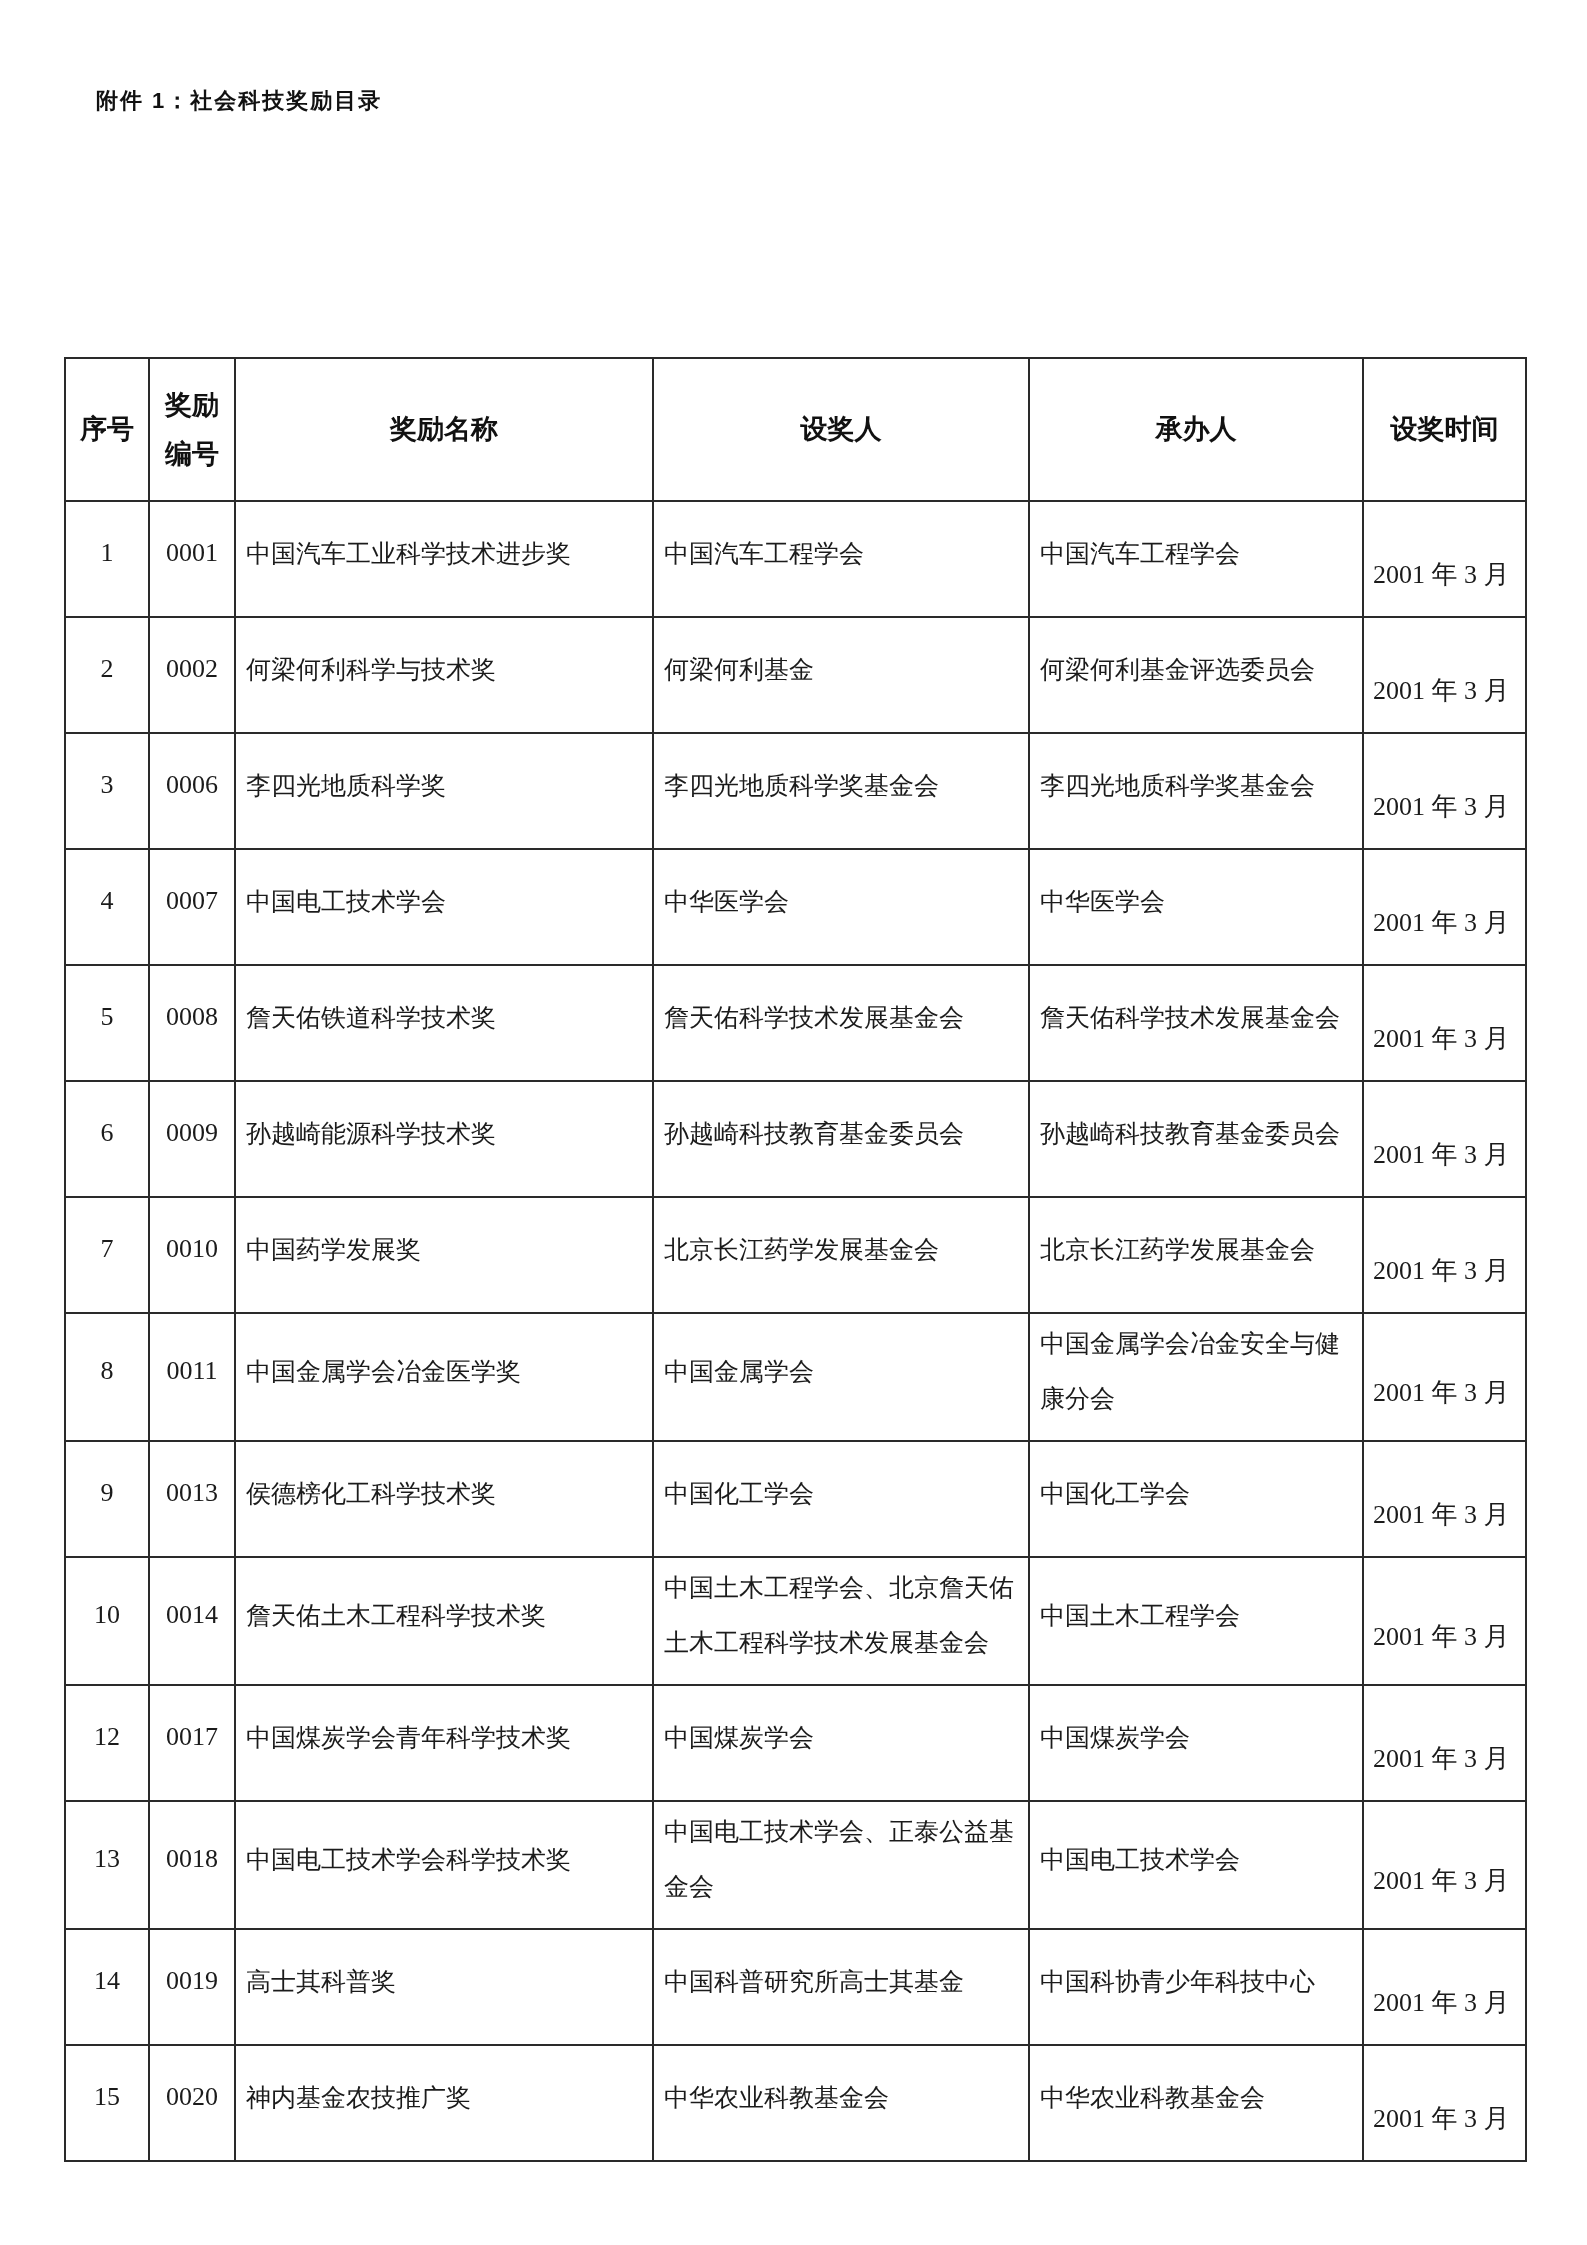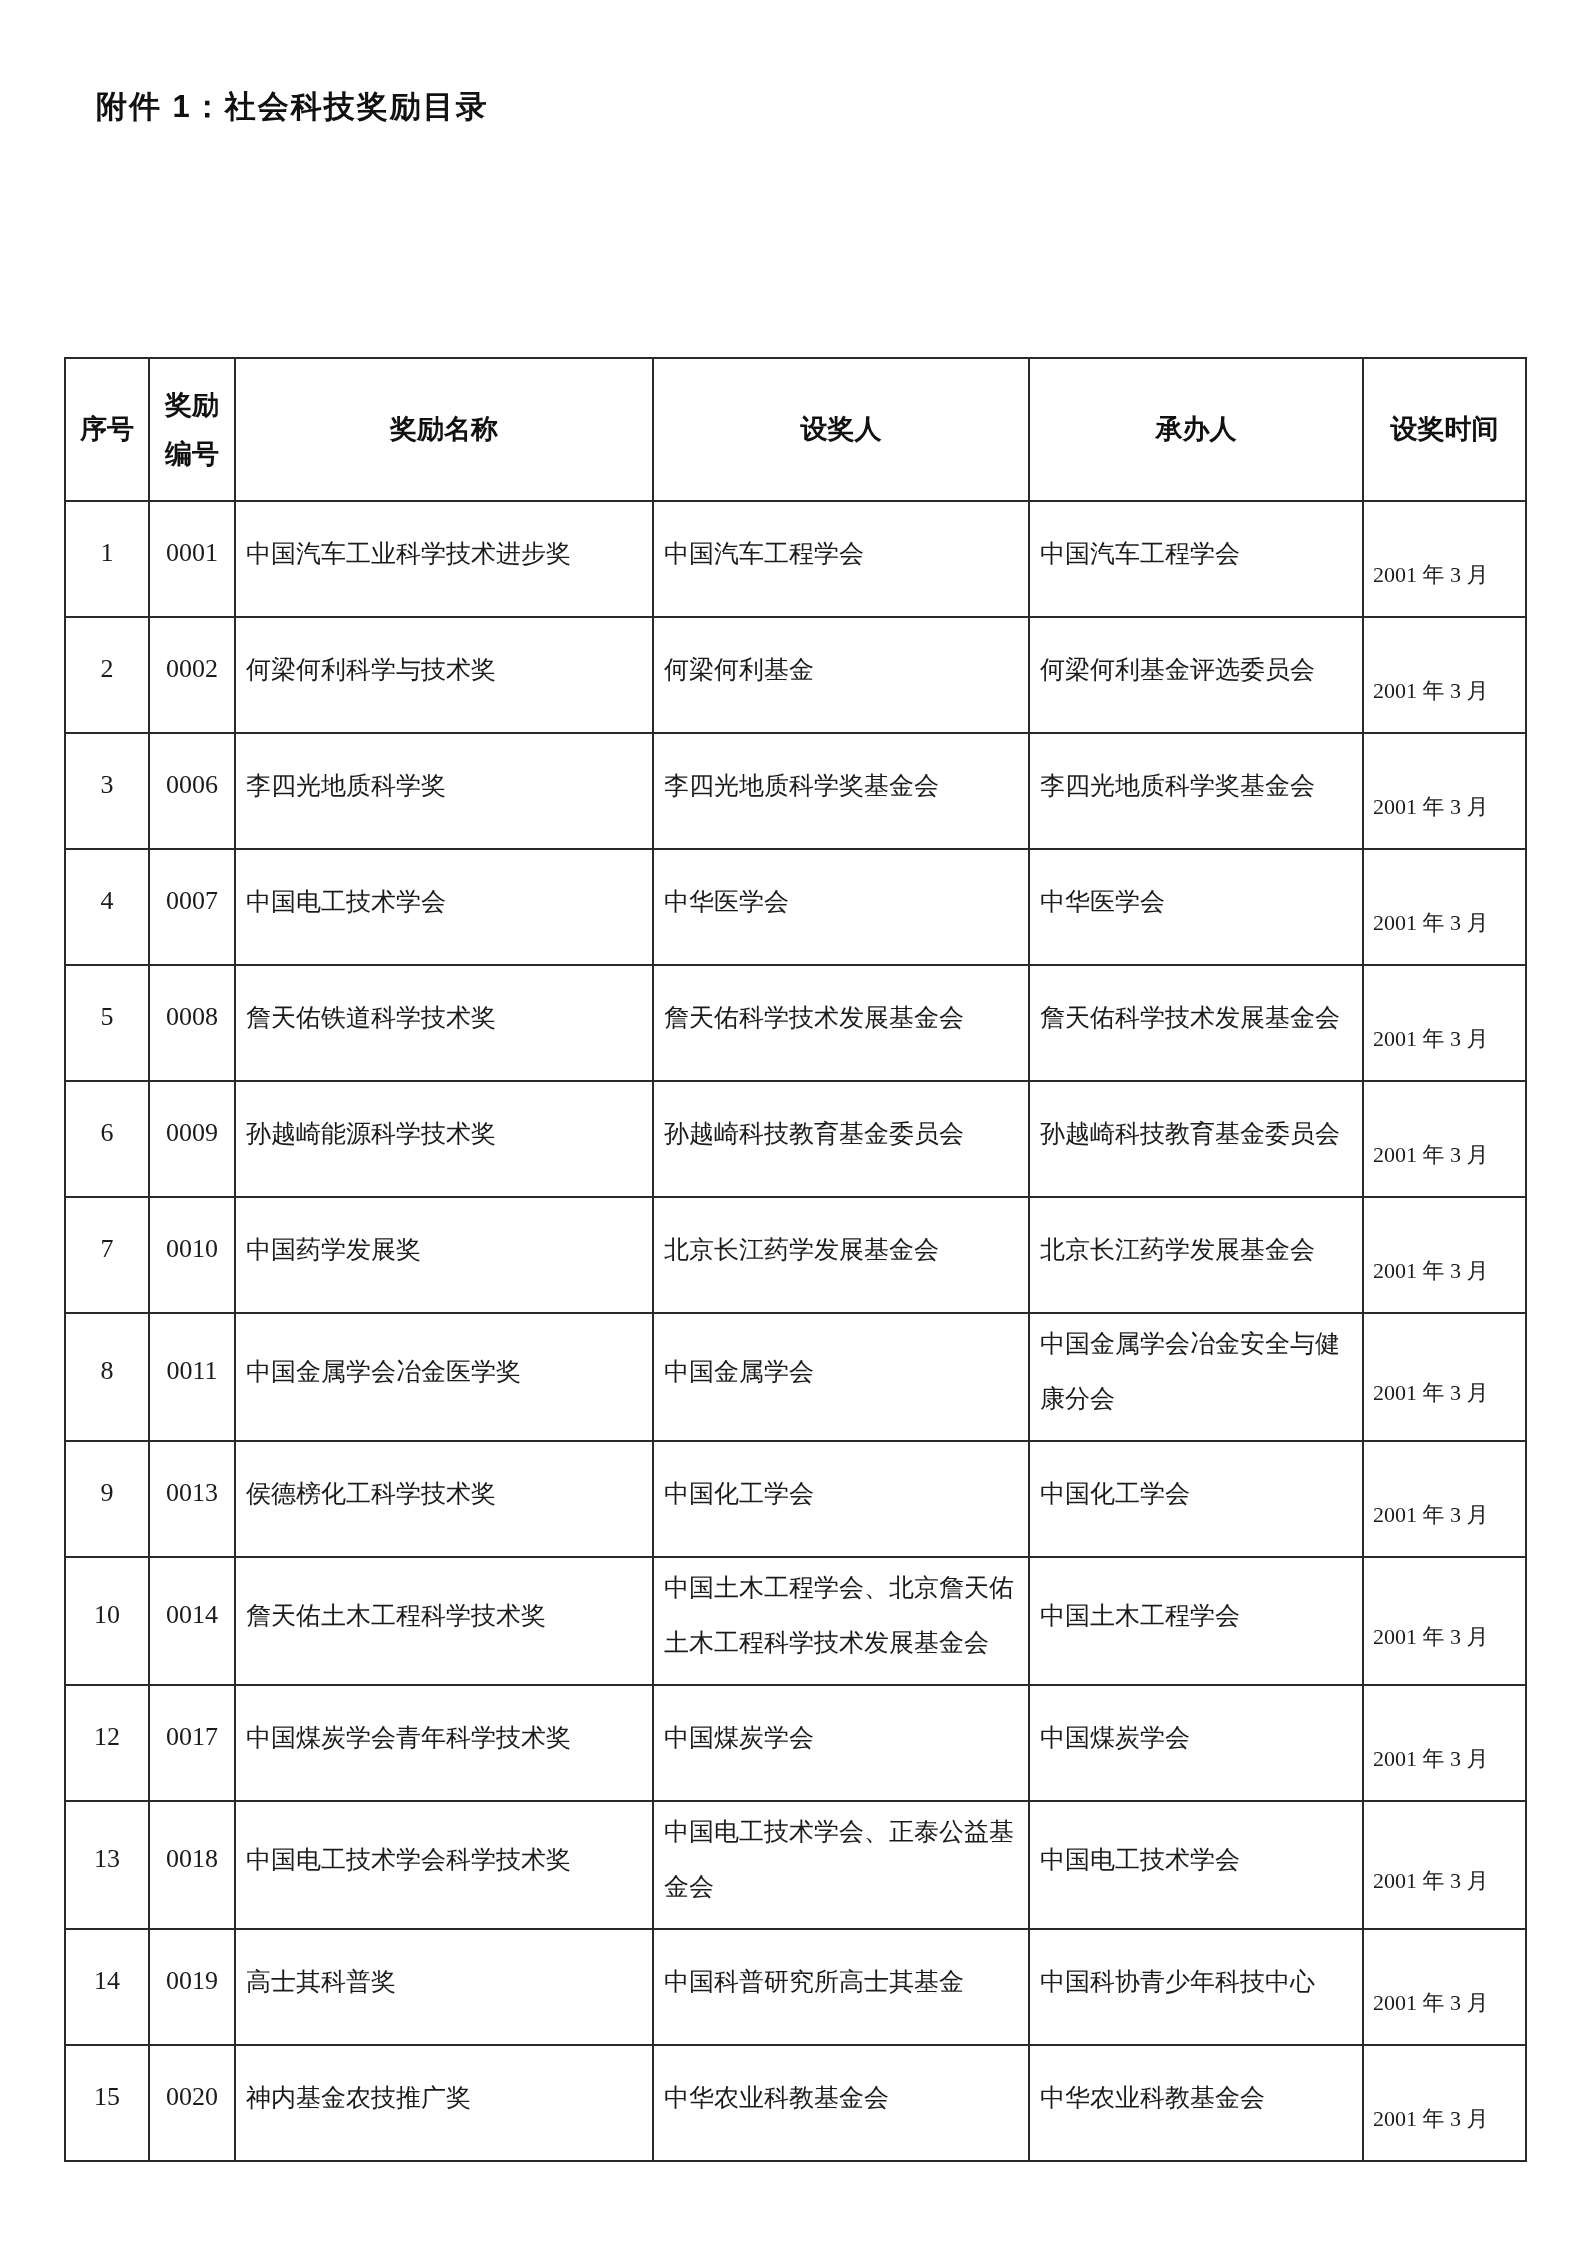--- a/index.html
+++ b/index.html
@@ -8,21 +8,21 @@
     width:1587px; height:2245px;
     margin:0 auto;
     background:#ffffff;
     color:#1b1b1b;
     font-family:"Liberation Sans", sans-serif;
     overflow:hidden;
   }
   .doc-title {
     position:absolute;
     left:96px; top:86px;
-    font-size:31px;
+    font-size:22px;
     font-weight:bold;
     letter-spacing:2px;
     color:#111;
   }
   table.award-table {
     position:absolute;
     left:64px; top:310px;
     width:1461px;
     border-collapse:collapse;
     table-layout:fixed;
@@ -54,21 +54,21 @@
     font-family:"Liberation Serif", serif;
     font-size:26px;
     padding-left:2px; padding-right:2px;
   }
   td.c-name, td.c-founder, td.c-organizer {
     text-align:left;
     padding-left:10px; padding-right:9px;
   }
   td.c-date {
     font-family:"Liberation Serif", serif;
-    font-size:22px;
+    font-size:26px;
     text-align:left;
     padding:0 14px 0 9px;
     line-height:1.4;
   }
   td.c-date span {
     display:inline-block;
     transform:translateY(16px);
     white-space:nowrap;
   }
 </style>

